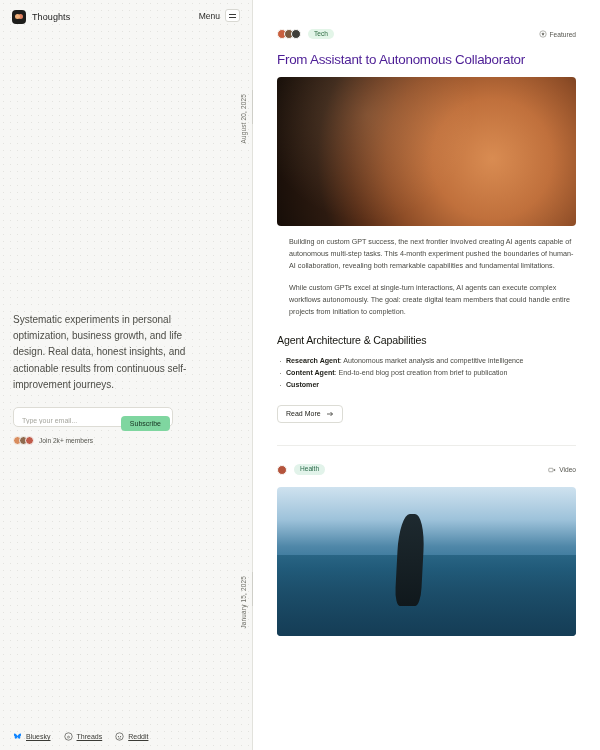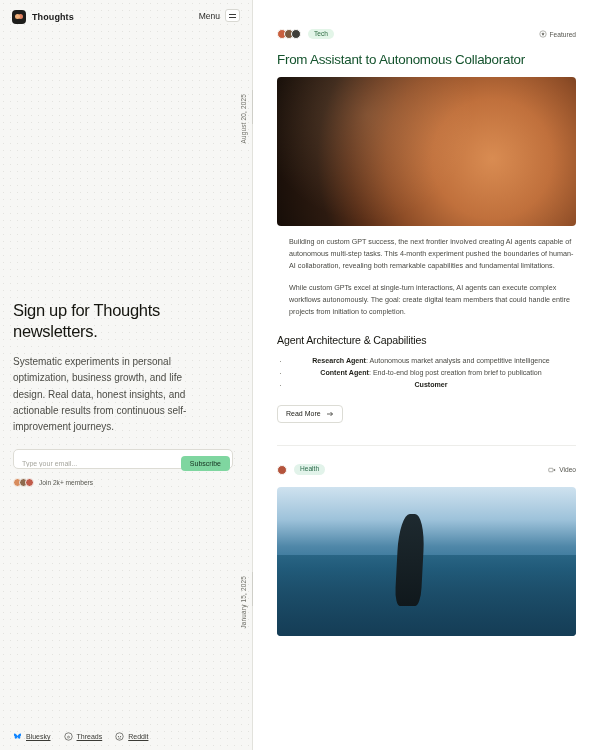--- a/index.html
+++ b/index.html
@@ -32,21 +32,21 @@
   .brand-mark::after {
     content: ""; position: absolute; left: 3px; top: 4px;
     width: 5px; height: 5px; border-radius: 50%;
     background: #f1b07a;
   }
   .brand-mark::before {
     content: ""; position: absolute; left: 6px; top: 4px;
     width: 5px; height: 5px; border-radius: 50%;
     background: #e07f5f;
   }
-  .brand-name { font-size: 9px; font-weight: 700; letter-spacing: .1px; }
+  .brand-name { font-size: 9px; font-weight: 400; letter-spacing: .1px; }
 
   .menu {
     position: absolute; top: 9px; right: 12px;
     display: flex; align-items: center; gap: 5px;
     font-size: 8.5px; color: #2a2a28;
   }
   .menu-btn {
     width: 15px; height: 13px; border: 1px solid #d8d8d2;
     border-radius: 3px; background: #fff;
     display: flex; flex-direction: column; justify-content: center;
@@ -61,24 +61,24 @@
     font-size: 16.5px; line-height: 1.28; font-weight: 400;
     letter-spacing: -0.3px; color: #15150f;
   }
   .signup p {
     margin-top: 12px;
     font-size: 10px; line-height: 1.62; color: #4c4c46;
     width: 196px;
   }
   .form {
     margin-top: 14px;
-    width: 220px; height: 20px;
+    width: 160px; height: 20px;
     border: 1px solid #dddcd5; border-radius: 5px;
     background: #fff;
-    display: flex; align-items: center; padding: 8px 2px 0 0;
+    display: flex; padding: 8px 2px 0 0;
   }
   .form input {
     flex: 1; border: 0; outline: 0; background: transparent;
     font-size: 7px; color: #35352f; padding-left: 8px;
     font-family: "Liberation Sans", sans-serif;
   }
   .form input::placeholder { color: #a6a69e; }
   .subscribe {
     height: 15px; padding: 0 9px; border: 0; border-radius: 4px;
     background: #7fd6a0; color: #15301f; font-size: 7px;
@@ -129,21 +129,21 @@
     background: #e3f5e8; color: #2c6b41; line-height: 1;
   }
   .tag.health { background: #e2f3ea; color: #2a6b4a; }
   .badge {
     display: flex; align-items: center; gap: 3px;
     font-size: 6.6px; color: #54544d;
   }
   .badge .ic { width: 8px; height: 8px; display: block; }
   h2.title {
     margin-top: 11px;
-    font-size: 13.4px; font-weight: 400; letter-spacing: -0.25px; color: #14532d;
+    font-size: 13.4px; font-weight: 400; letter-spacing: -0.25px; color: #4c1d95;
   }
   .hero {
     margin-top: 10px; width: 100%; height: 149px;
     border-radius: 4px; overflow: hidden; position: relative;
   }
   .hero.mars {
     background:
       radial-gradient(circle at 72% 55%, #d98c52 0%, #c0703c 26%, #8e4d27 46%, #5a2f18 62%, #2c1a10 76%, #140c07 100%),
       linear-gradient(160deg, #4a2a17 0%, #1a100a 100%);
   }
@@ -173,21 +173,21 @@
   .body {
     margin-top: 10px; font-size: 7.2px; line-height: 1.68; color: #4a4a44; margin-left: 12px;
   }
   h3.sub {
     margin-top: 15px; font-size: 10.6px; font-weight: 400;
     letter-spacing: -0.15px; color: #15150f;
   }
   .bullets { margin-top: 9px; }
   .bullets li {
     list-style: none; font-size: 7.1px; line-height: 1.75; color: #4a4a44;
-    padding-left: 9px; position: relative; text-align: center;
+    padding-left: 9px; position: relative;
   }
   .bullets li::before {
     content: "·"; position: absolute; left: 2px; top: -1px; color: #8b8b82; font-size: 9px;
   }
   .bullets b { color: #1d1d17; font-weight: bold; }
   .readmore {
     margin-top: 13px; display: inline-flex; align-items: center; gap: 5px;
     font-size: 7px; color: #20201a;
     border: 1px solid #dcdcd5; border-radius: 4px;
     padding: 4px 8px; background: #fff; cursor: pointer;
@@ -209,21 +209,20 @@
 
     <div class="menu">
       <span>Menu</span>
       <span class="menu-btn">
           <i></i>
           <i></i>
         </span>
     </div>
 
     <div class="signup">
-      <h1>Sign up for Thoughts newsletters.</h1>
       <p>Systematic experiments in personal optimization, business growth, and life design. Real data, honest insights, and actionable results from continuous self-improvement journeys.</p>
 
       <form class="form">
         <input type="text" placeholder="Type your email..." style="">
         <button class="subscribe">Subscribe</button>
       </form>
 
       <div class="members">
         <span class="avatars">
           <span class="av" style="background:#d98d5e"></span>

